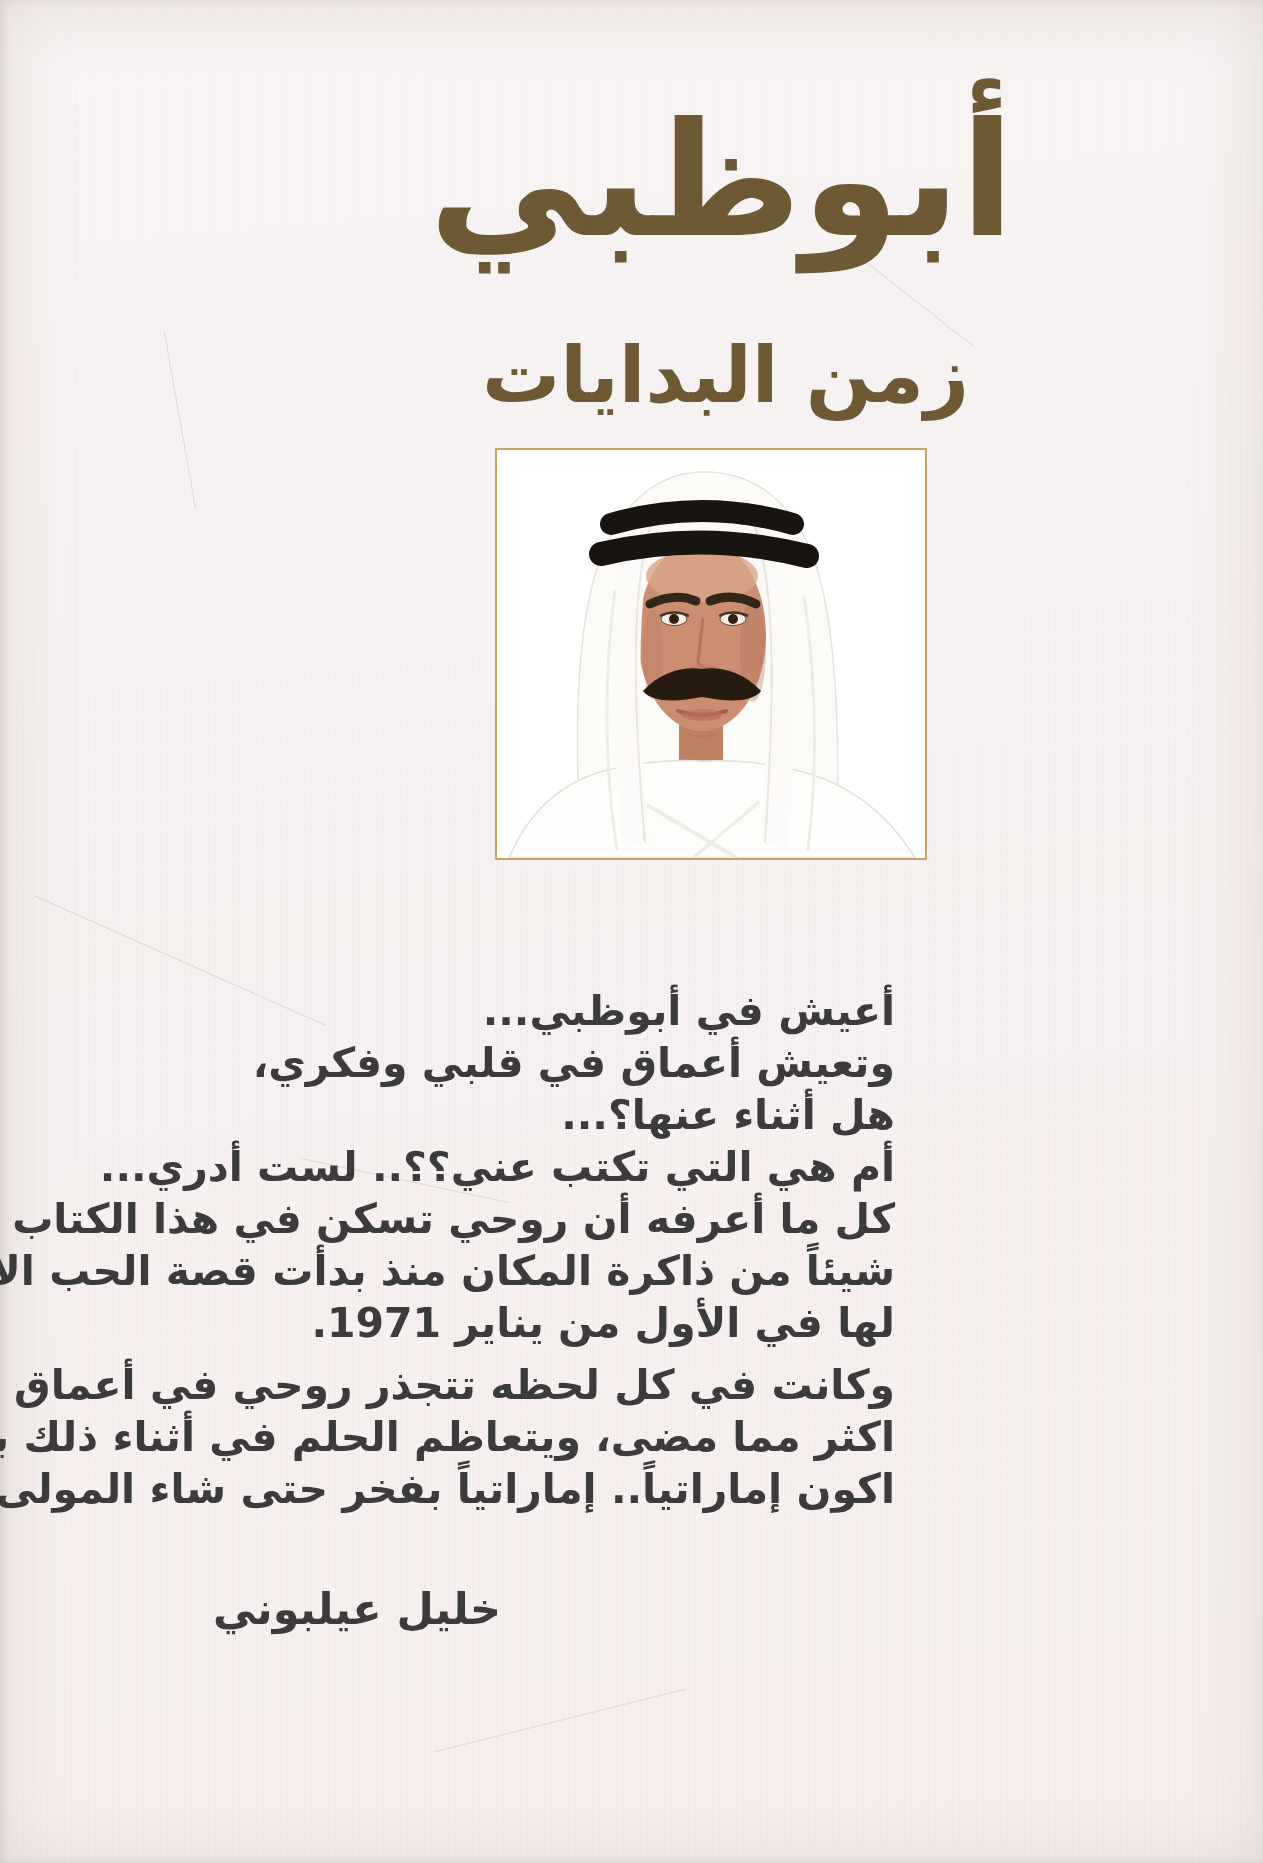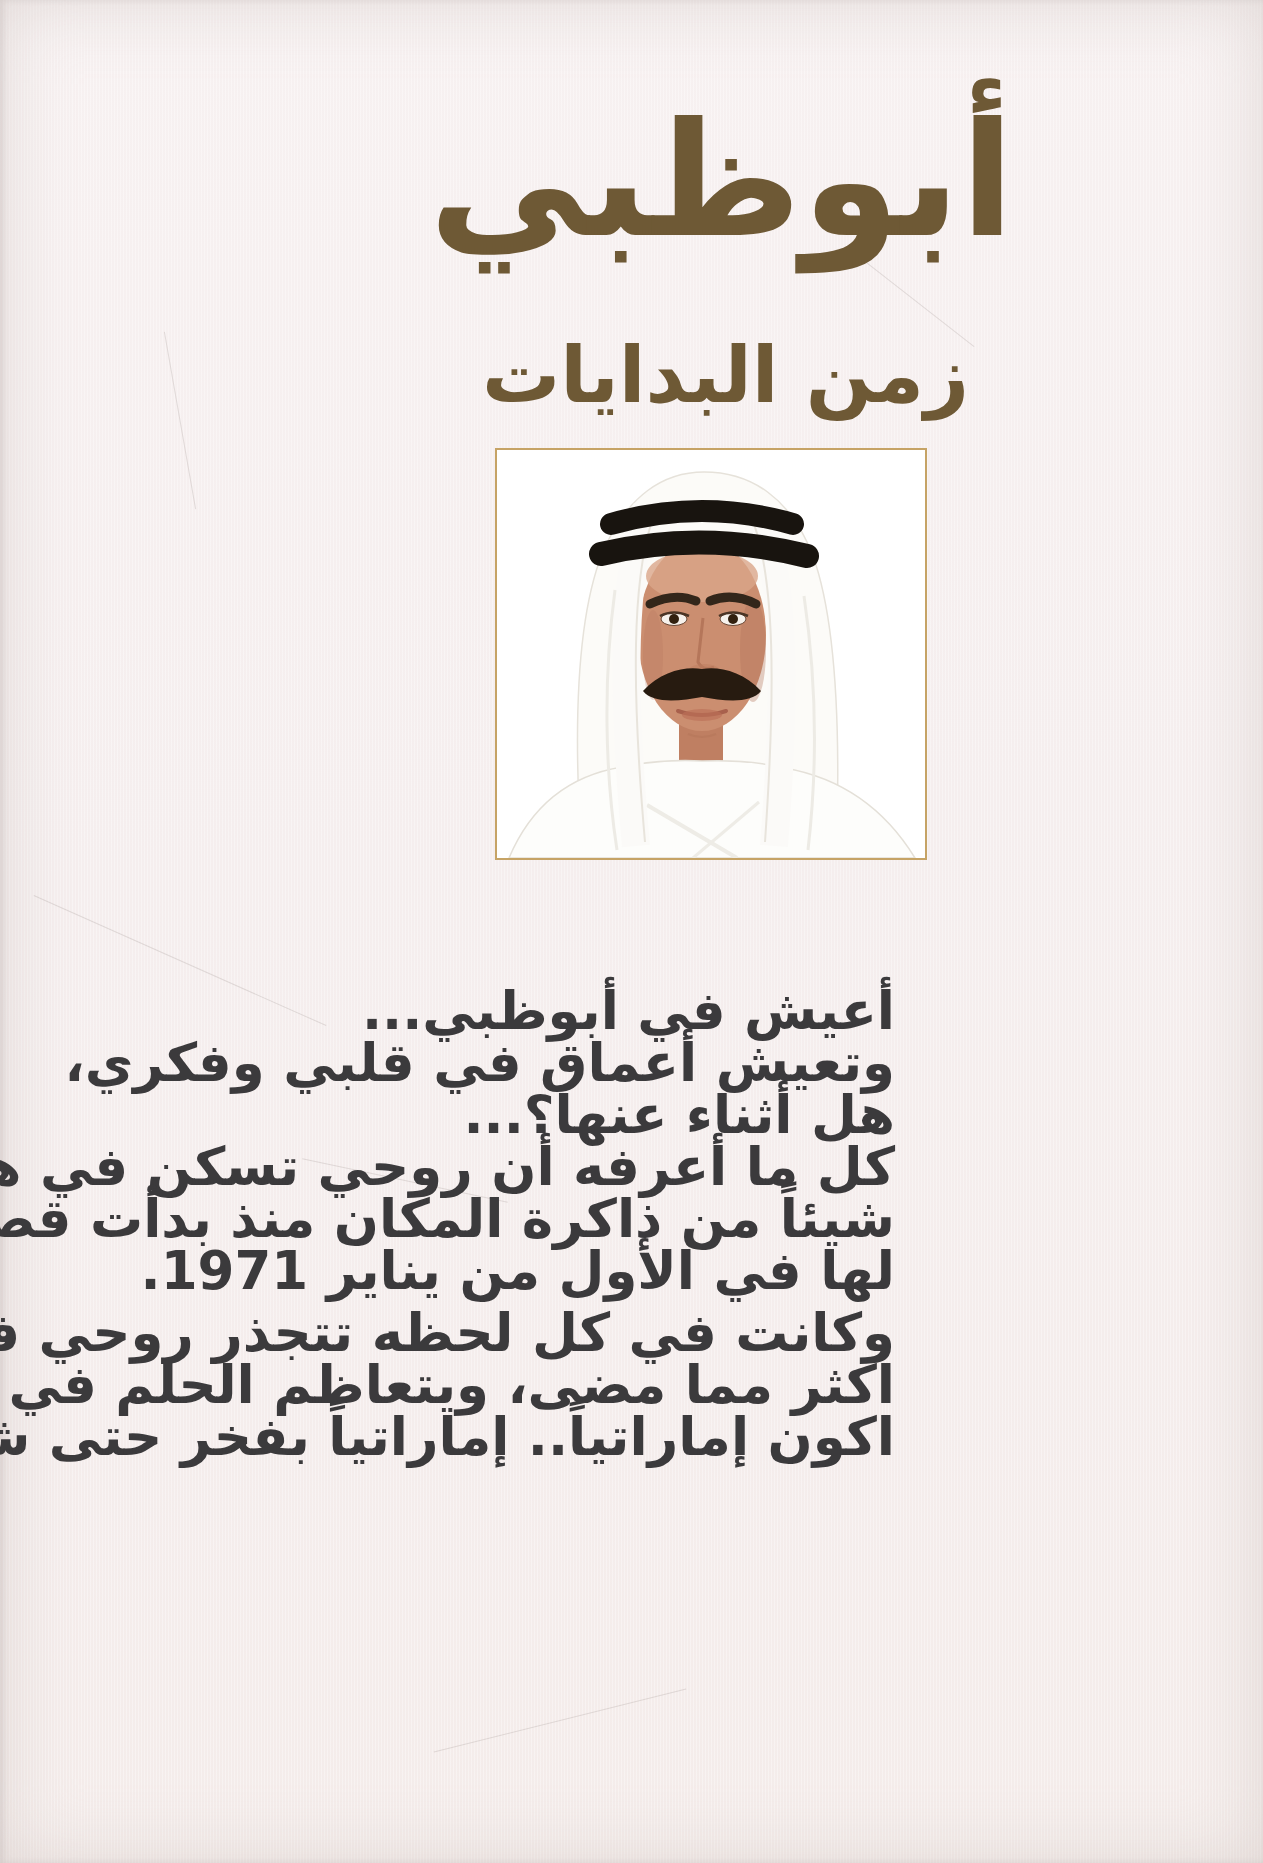--- a/index.html
+++ b/index.html
@@ -34,21 +34,21 @@
 
   .photo-frame{
     position:absolute;left:495px;top:448px;width:432px;height:412px;
     box-sizing:border-box;border:2px solid #c6a365;background:#ffffff;
   }
   .photo-frame svg{display:block;width:100%;height:100%;}
 
   .body-text{
     position:absolute;top:985px;right:368px;width:780px;
     direction:rtl;text-align:right;
-    color:#3b3a3c;font-size:53px;line-height:52px;font-weight:bold;
+    color:#3b3a3c;font-size:41px;line-height:52px;font-weight:bold;
   }
   .body-text .line{white-space:nowrap;}
   .para2{margin-top:10px;}
 
   .author-name{
     position:absolute;left:213px;top:1583px;
     direction:rtl;
     color:#3b3a3c;font-size:43px;line-height:52px;font-weight:bold;
   }
 </style>
@@ -115,25 +115,27 @@
       <path d="M 114 74 Q 205 48 296 74" stroke="#18140f" stroke-width="22" fill="none" stroke-linecap="round"></path>
       <path d="M 104 104 Q 205 80 310 106" stroke="#18140f" stroke-width="24" fill="none" stroke-linecap="round"></path>
     </svg>
   </div>
 
   <div class="body-text" dir="rtl">
     <div class="para1">
       <div class="line">أعيش في أبوظبي...</div>
       <div class="line">وتعيش أعماق في قلبي وفكري،</div>
       <div class="line">هل أثناء عنها؟...</div>
+      <div class="line">أم هي التي تكتب عني؟؟.. لست أدري...</div>
       <div class="line">كل ما أعرفه أن روحي تسكن في هذا الكتاب لتسرد</div>
       <div class="line">شيئاً من ذاكرة المكان منذ بدأت قصة الحب الأبديّ</div>
       <div class="line">لها في الأول من يناير 1971.</div>
     </div>
     <div class="para2">
       <div class="line">وكانت في كل لحظه تتجذر روحي في أعماق رملها</div>
       <div class="line">اكثر مما مضى، ويتعاظم الحلم في أثناء ذلك بأن</div>
       <div class="line">اكون إماراتياً.. إماراتياً بفخر حتى شاء المولى بأن</div>
     </div>
   </div>
 
+  <div class="author-name" dir="rtl">خليل عيلبوني</div>
 
 </div>
 
 </body></html>

